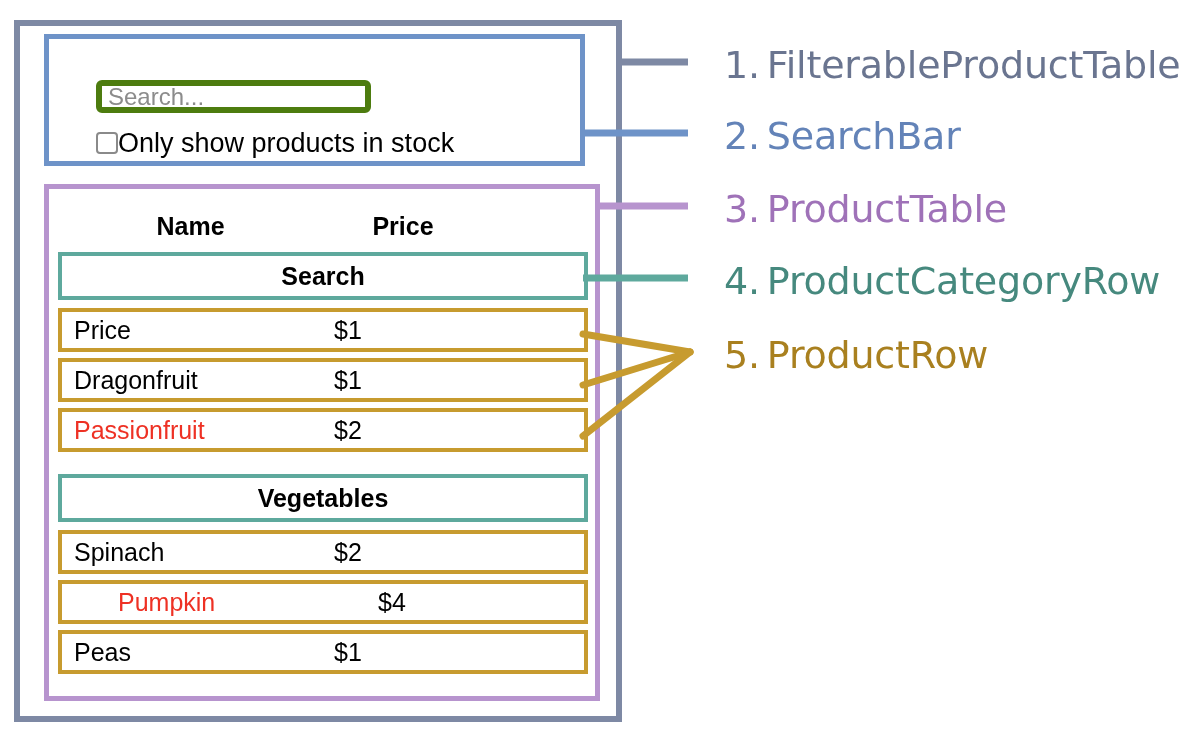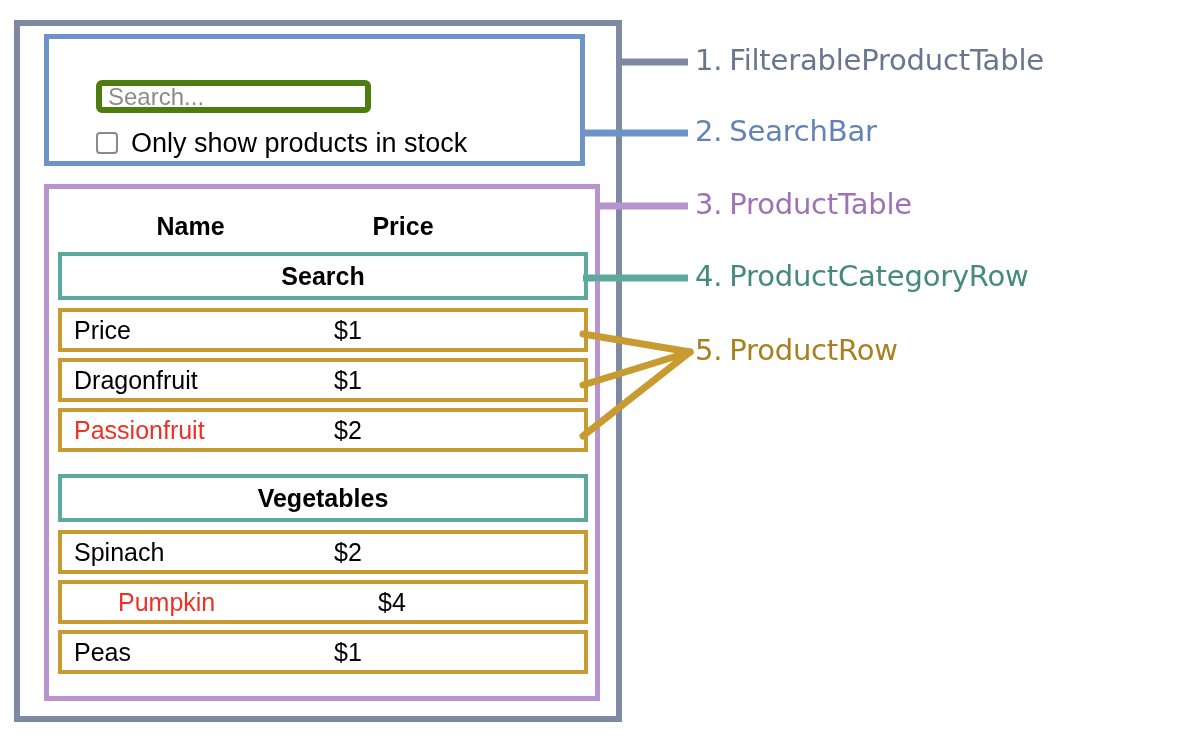--- a/index.html
+++ b/index.html
@@ -62,21 +62,20 @@
     padding: 0 6px;
     outline: none;
   }
   #search-input::placeholder { color: #8c8c8c; opacity: 1; }
 
   #stock-filter-row {
     position: absolute;
     left: 47px; top: 89px;
     display: flex;
     align-items: center;
-    gap: 13px;
     white-space: nowrap;
   }
   #stock-checkbox {
     width: 22px; height: 22px;
     box-sizing: border-box;
     border: 2px solid #8a8a8a;
     border-radius: 4px;
     background: #fff;
     flex: 0 0 auto;
   }
@@ -132,24 +131,24 @@
   .trow.product .cell-price {
     width: 160px;
     padding-left: 10px;
     text-align: left;
   }
   .trow.product.oos .cell-name { color: #ee3124; }
 
   
   .legend-item {
     position: absolute;
-    left: 695px;
+    left: 724px;
     white-space: nowrap;
     font-family: "DejaVu Sans", sans-serif;
-    font-size: 29px;
+    font-size: 38px;
     letter-spacing: -0.2px;
   }
   .legend-item .num { margin-right: 7px; }
 
   svg#connectors {
     position: absolute;
     left: 0; top: 0;
     width: 1200px; height: 744px;
     pointer-events: none;
   }

